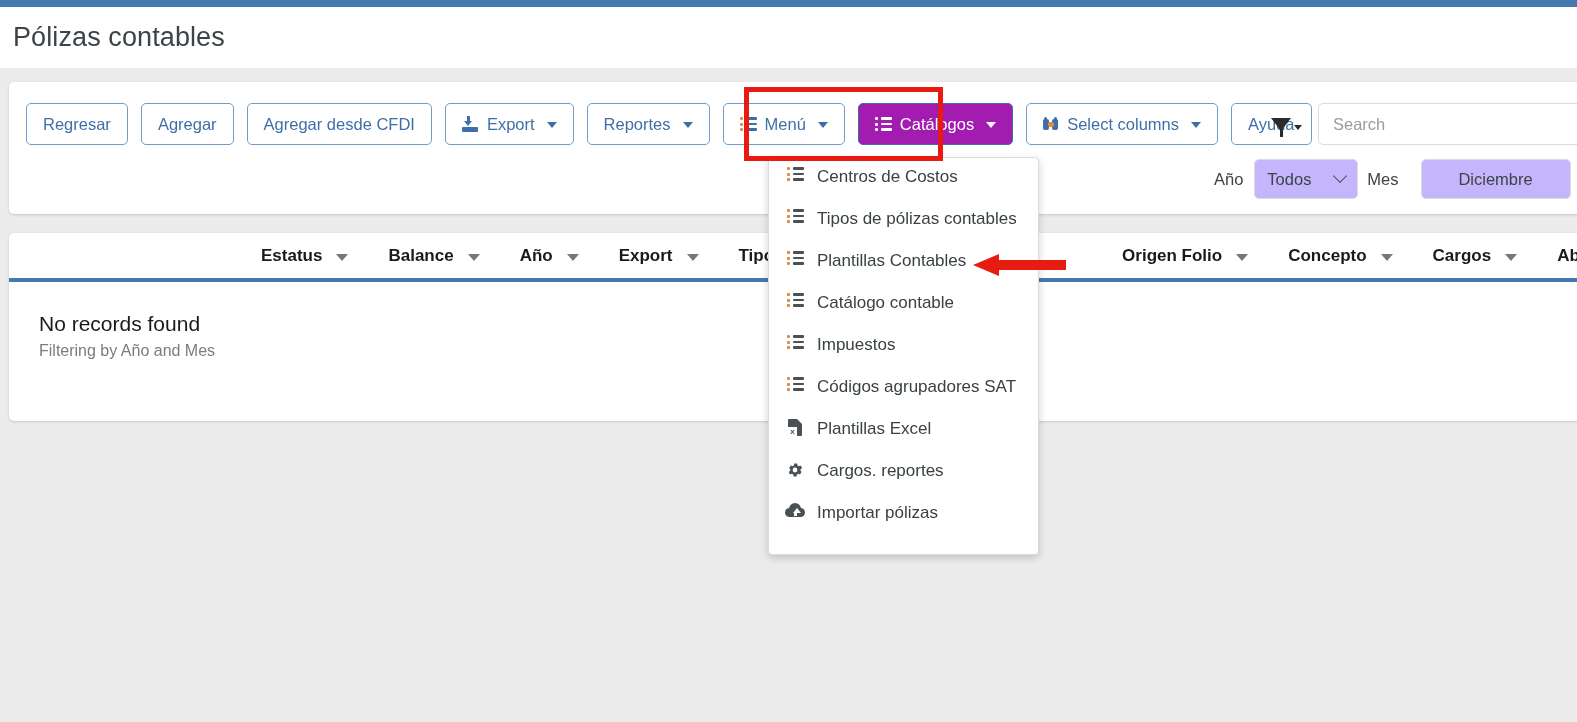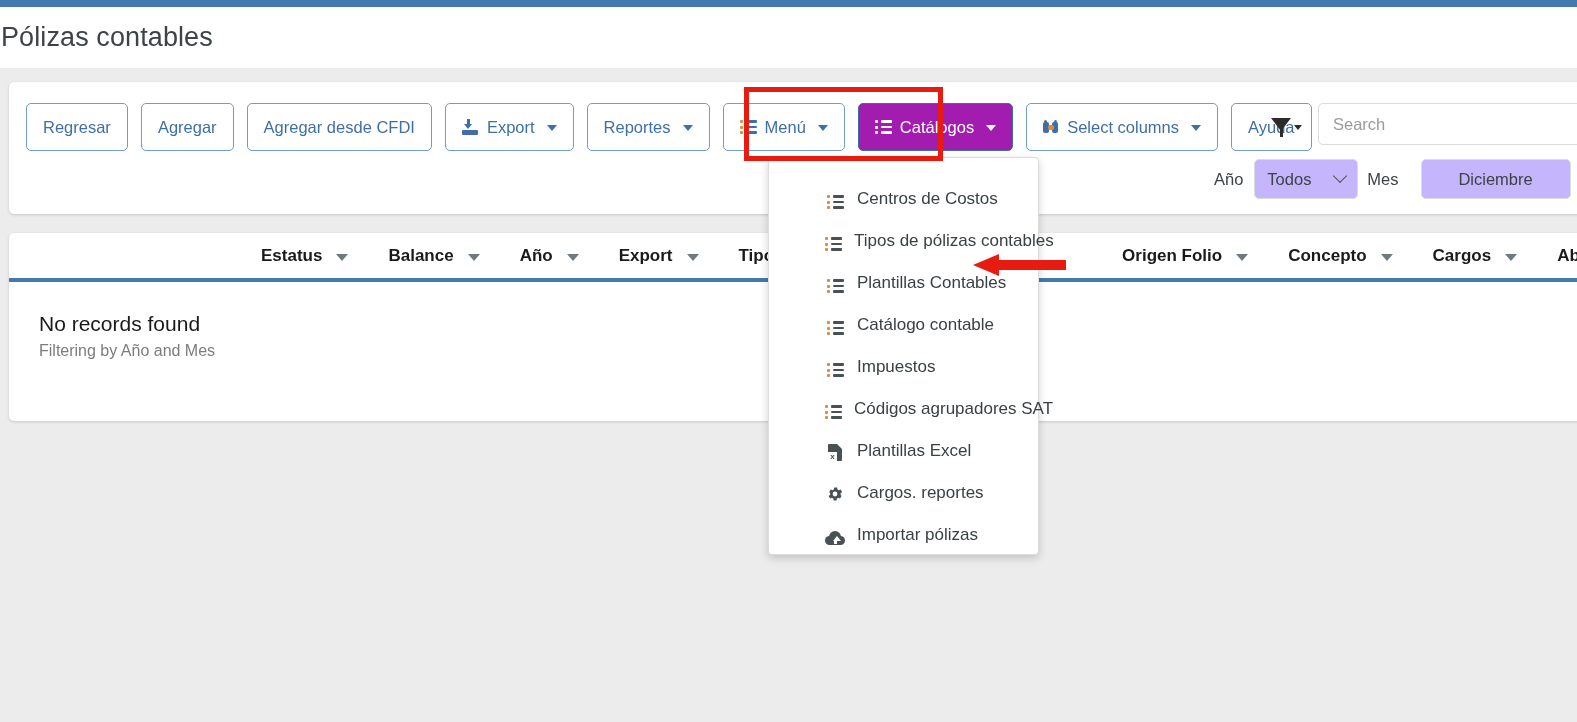--- a/index.html
+++ b/index.html
@@ -21,21 +21,21 @@
     background: #4678b0;
     width: 100%;
   }
 
   
   .title-strip {
     background: #ffffff;
     height: 61px;
     display: flex;
     align-items: center;
-    padding-left: 1px;
+    padding-left: 13px;
     box-sizing: border-box;
   }
   .page-title {
     font-size: 27px;
     color: #3d4346;
     font-weight: 400;
     letter-spacing: .1px;
   }
 
   
@@ -55,21 +55,21 @@
     left: 17px;
     top: 21px;
     display: flex;
     align-items: flex-start;
   }
   .btn {
     border: 1px solid #6f9ccb;
     background: #fff;
     color: #3f6fa8;
     border-radius: 5px;
-    height: 48px;
+    height: 42px;
     padding: 16px 16px;
     font-size: 16.5px;
     font-family: "Liberation Sans", sans-serif;
     display: inline-flex;
     align-items: center;
     gap: 8px;
     margin-right: 13px;
     white-space: nowrap;
     box-sizing: border-box;
     cursor: pointer;
@@ -305,28 +305,27 @@
     background: #fff;
     border: 1px solid #dcdcdc;
     border-radius: 4px;
     box-shadow: 0 3px 9px rgba(0,0,0,.18);
     padding: 9px 0;
     z-index: 40;
     box-sizing: border-box;
   }
   .dd-item {
     display: flex;
-    align-items: flex-end;
+    align-items: flex-start;
     height: 42px;
     padding-left: 16px;
     font-size: 17px;
     color: #3a4144;
     cursor: pointer;
     white-space: nowrap;
-    margin-left: 40px;
   }
   .dd-ico {
     width: 20px;
     display: inline-flex;
     justify-content: center;
     margin-right: 12px;
   }
 
   
   .ico-list-g { display:inline-block; width:17px; height:14px; position:relative; }

